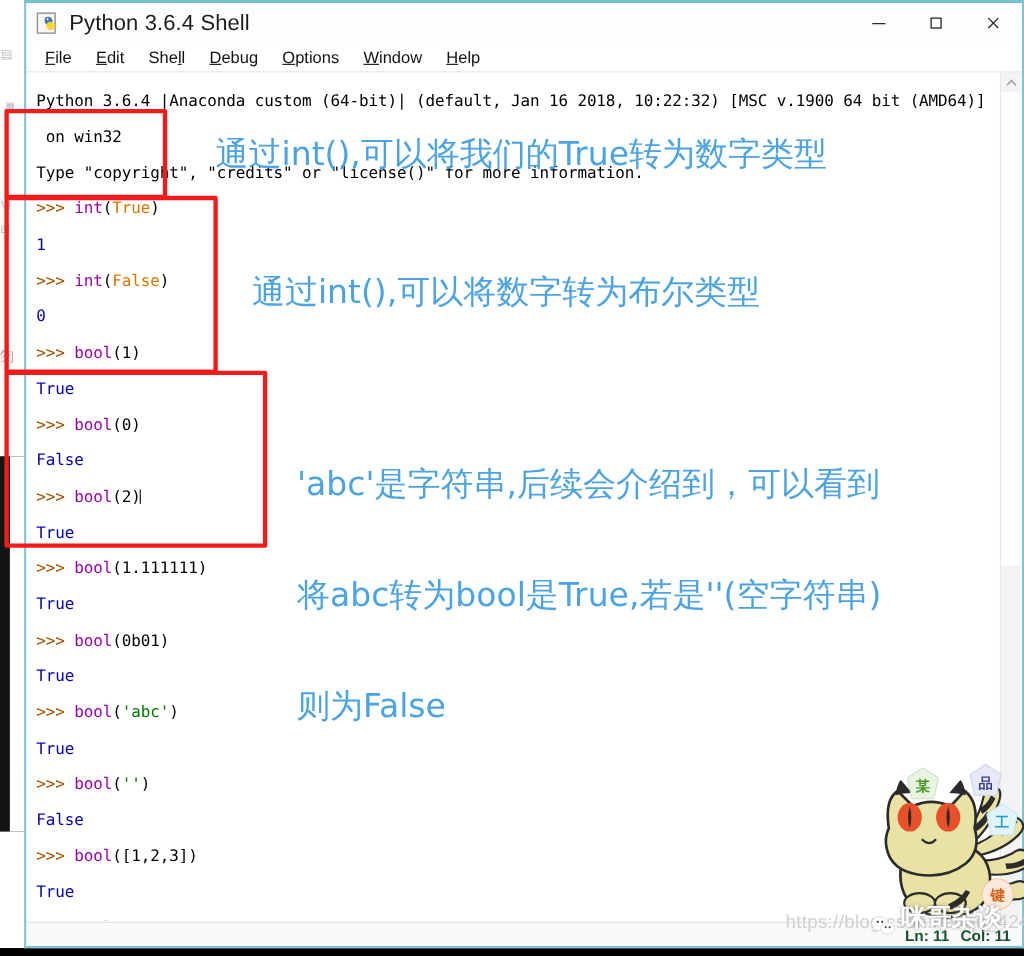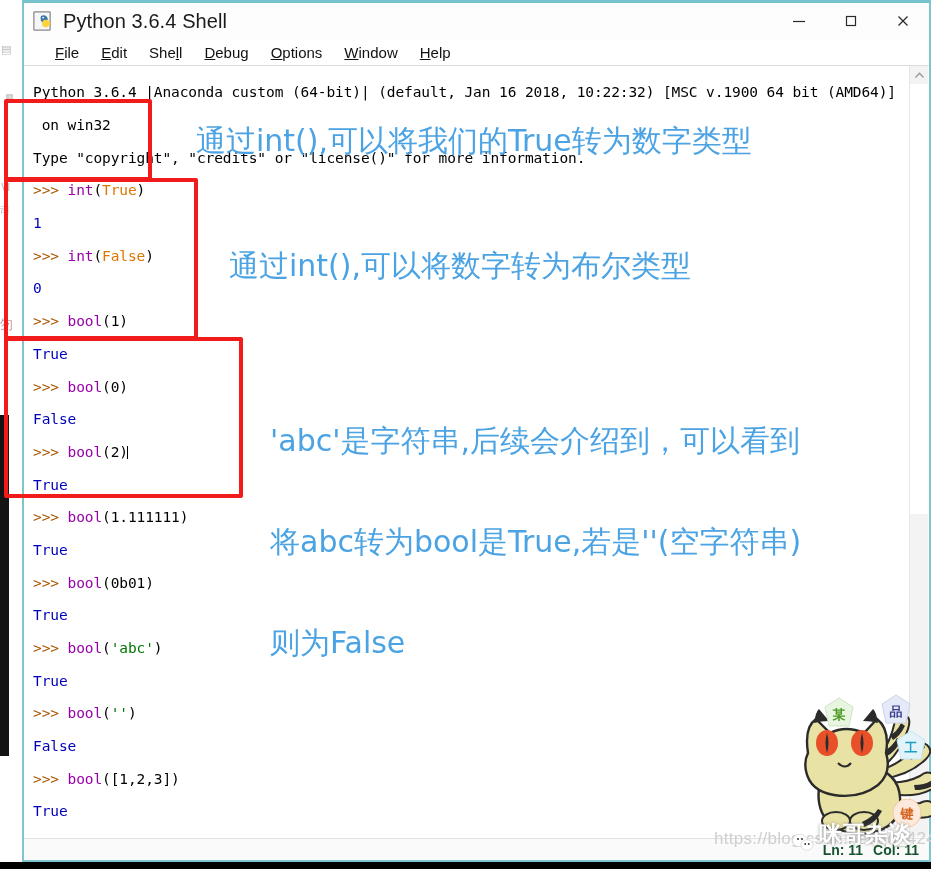--- a/index.html
+++ b/index.html
@@ -70,21 +70,21 @@
   
   #menubar {
     position: absolute;
     left: 0; top: 36px;
     width: 100%;
     height: 27px;
     background: #ffffff;
     border-bottom: 1px solid #dcdcdc;
     display: flex;
     align-items: center;
-    padding-left: 20px;
+    padding-left: 6px;
     box-sizing: border-box;
   }
   #menubar .mi {
     font-size: 15px;
     color: #111;
     padding: 2px 11px 2px 11px;
     white-space: nowrap;
     font-family: "Liberation Sans", sans-serif;
   }
   #menubar .mi u { text-decoration: underline; }

